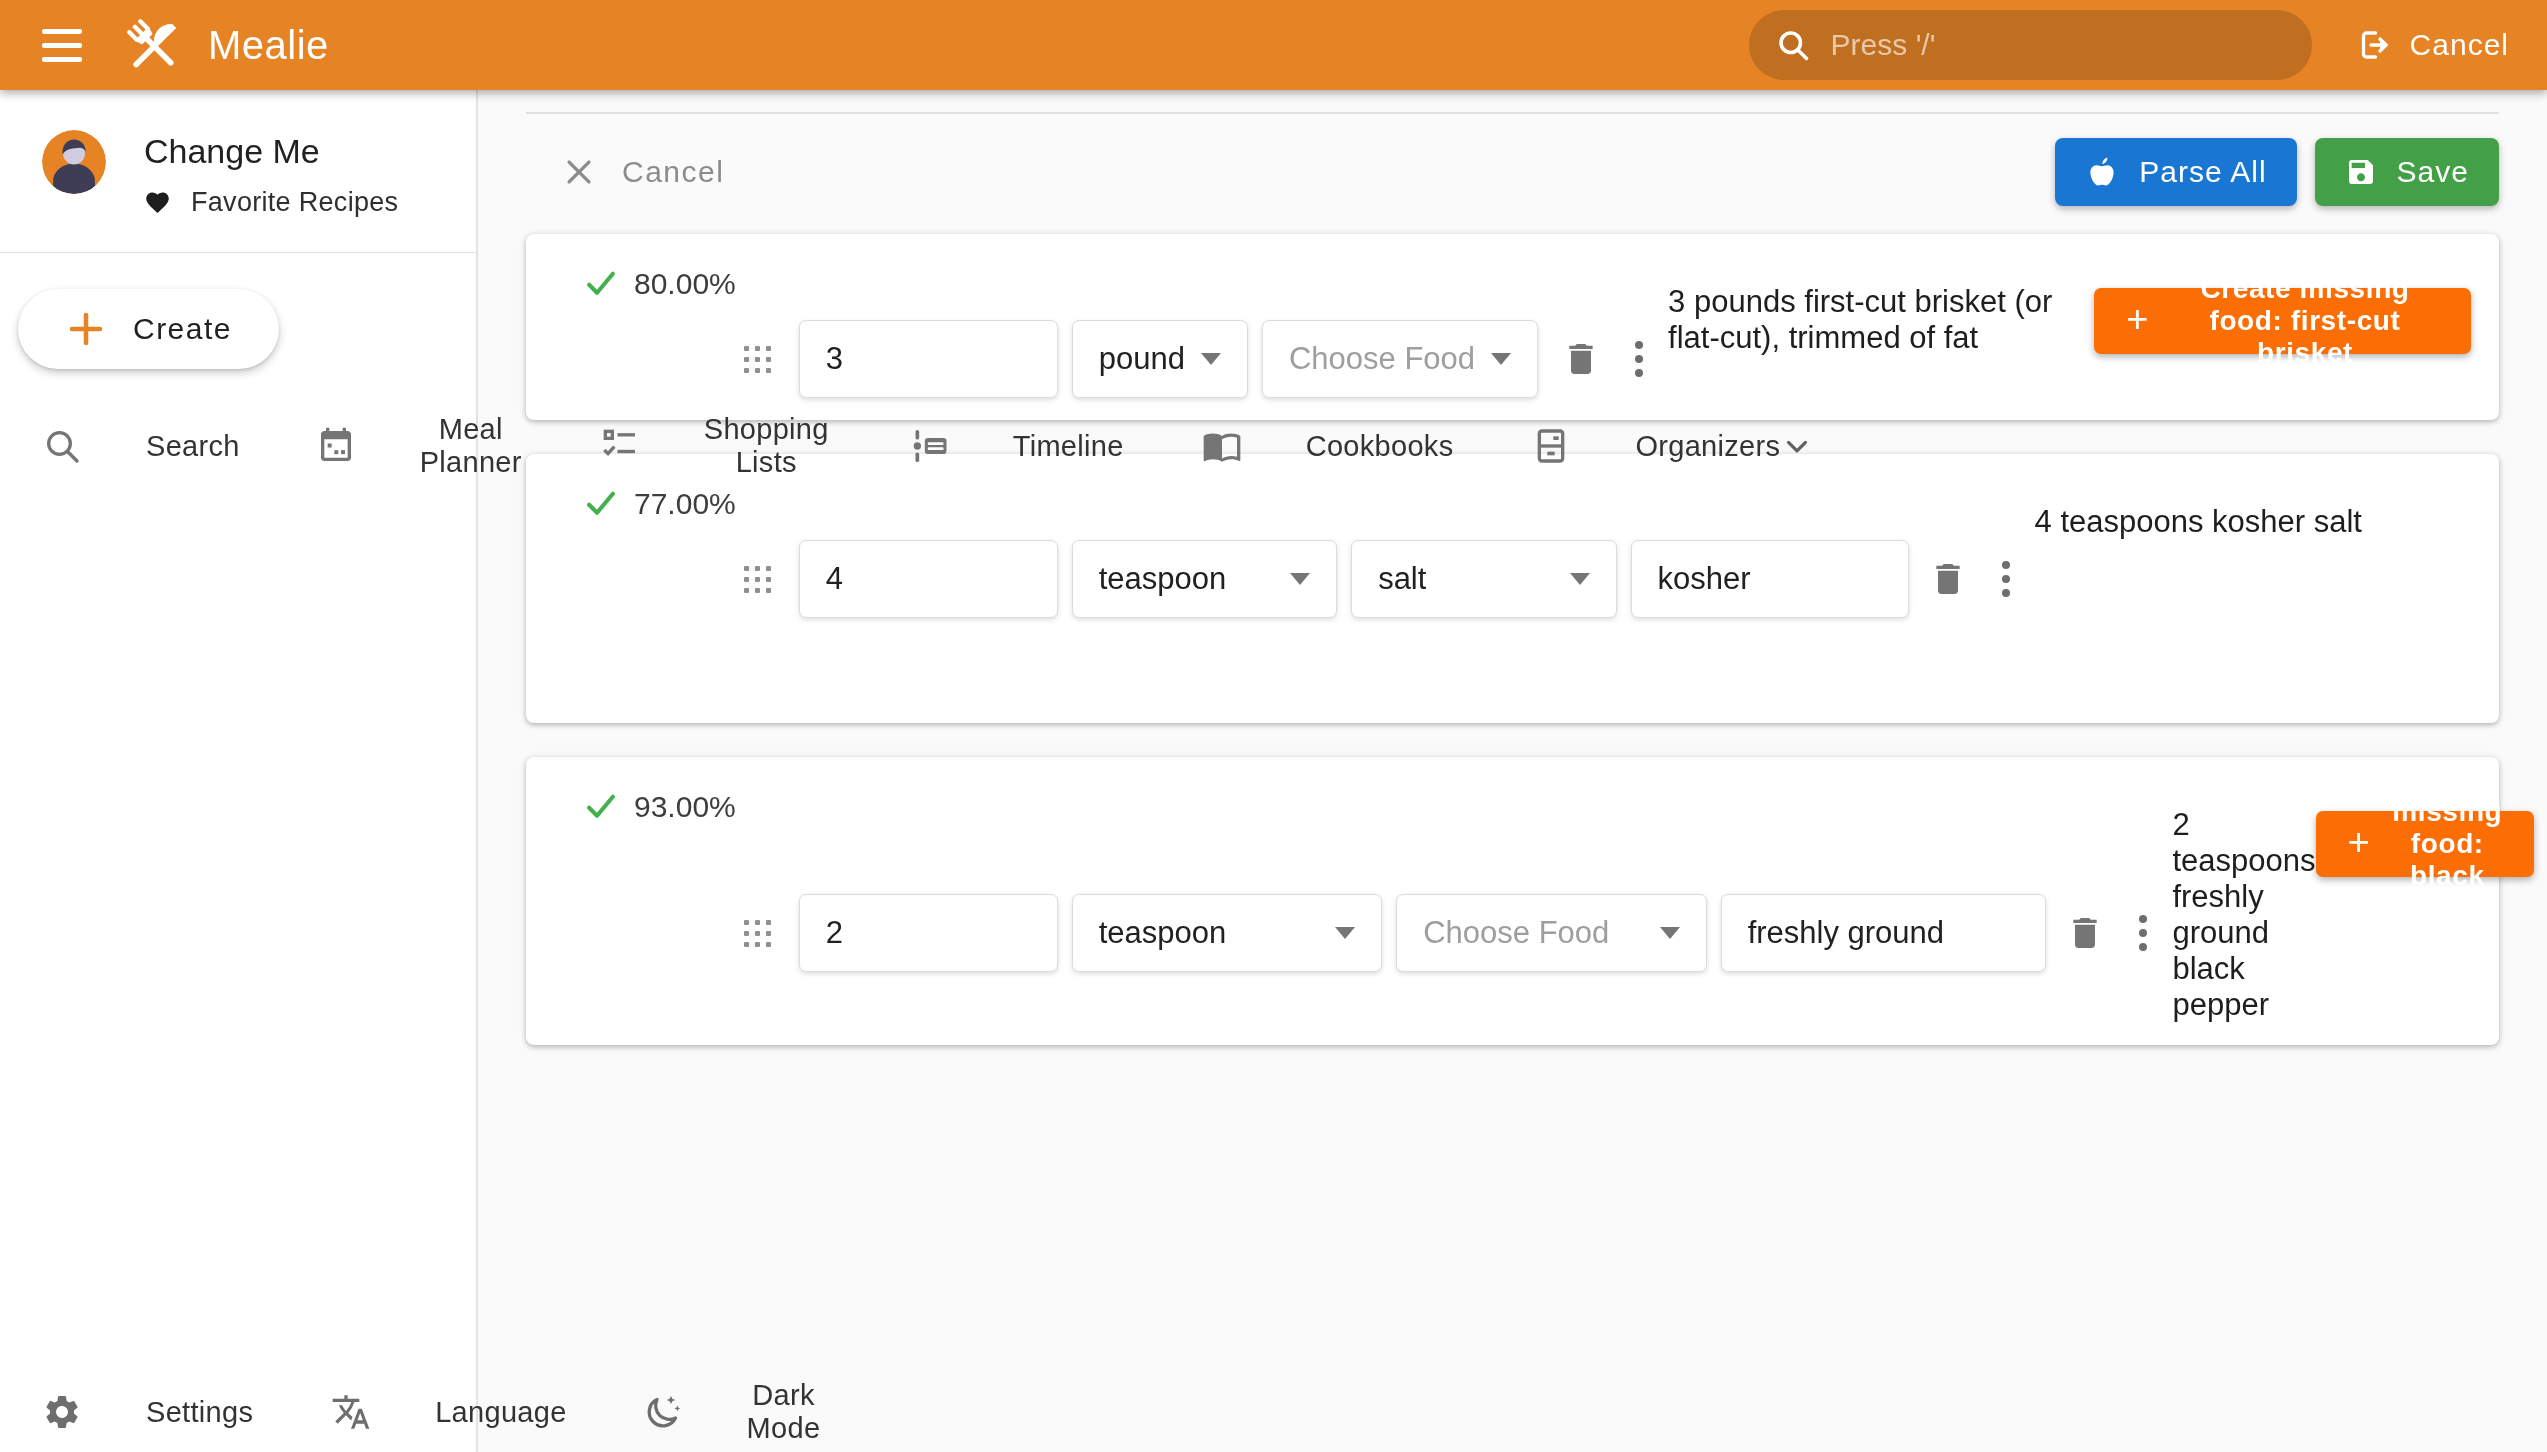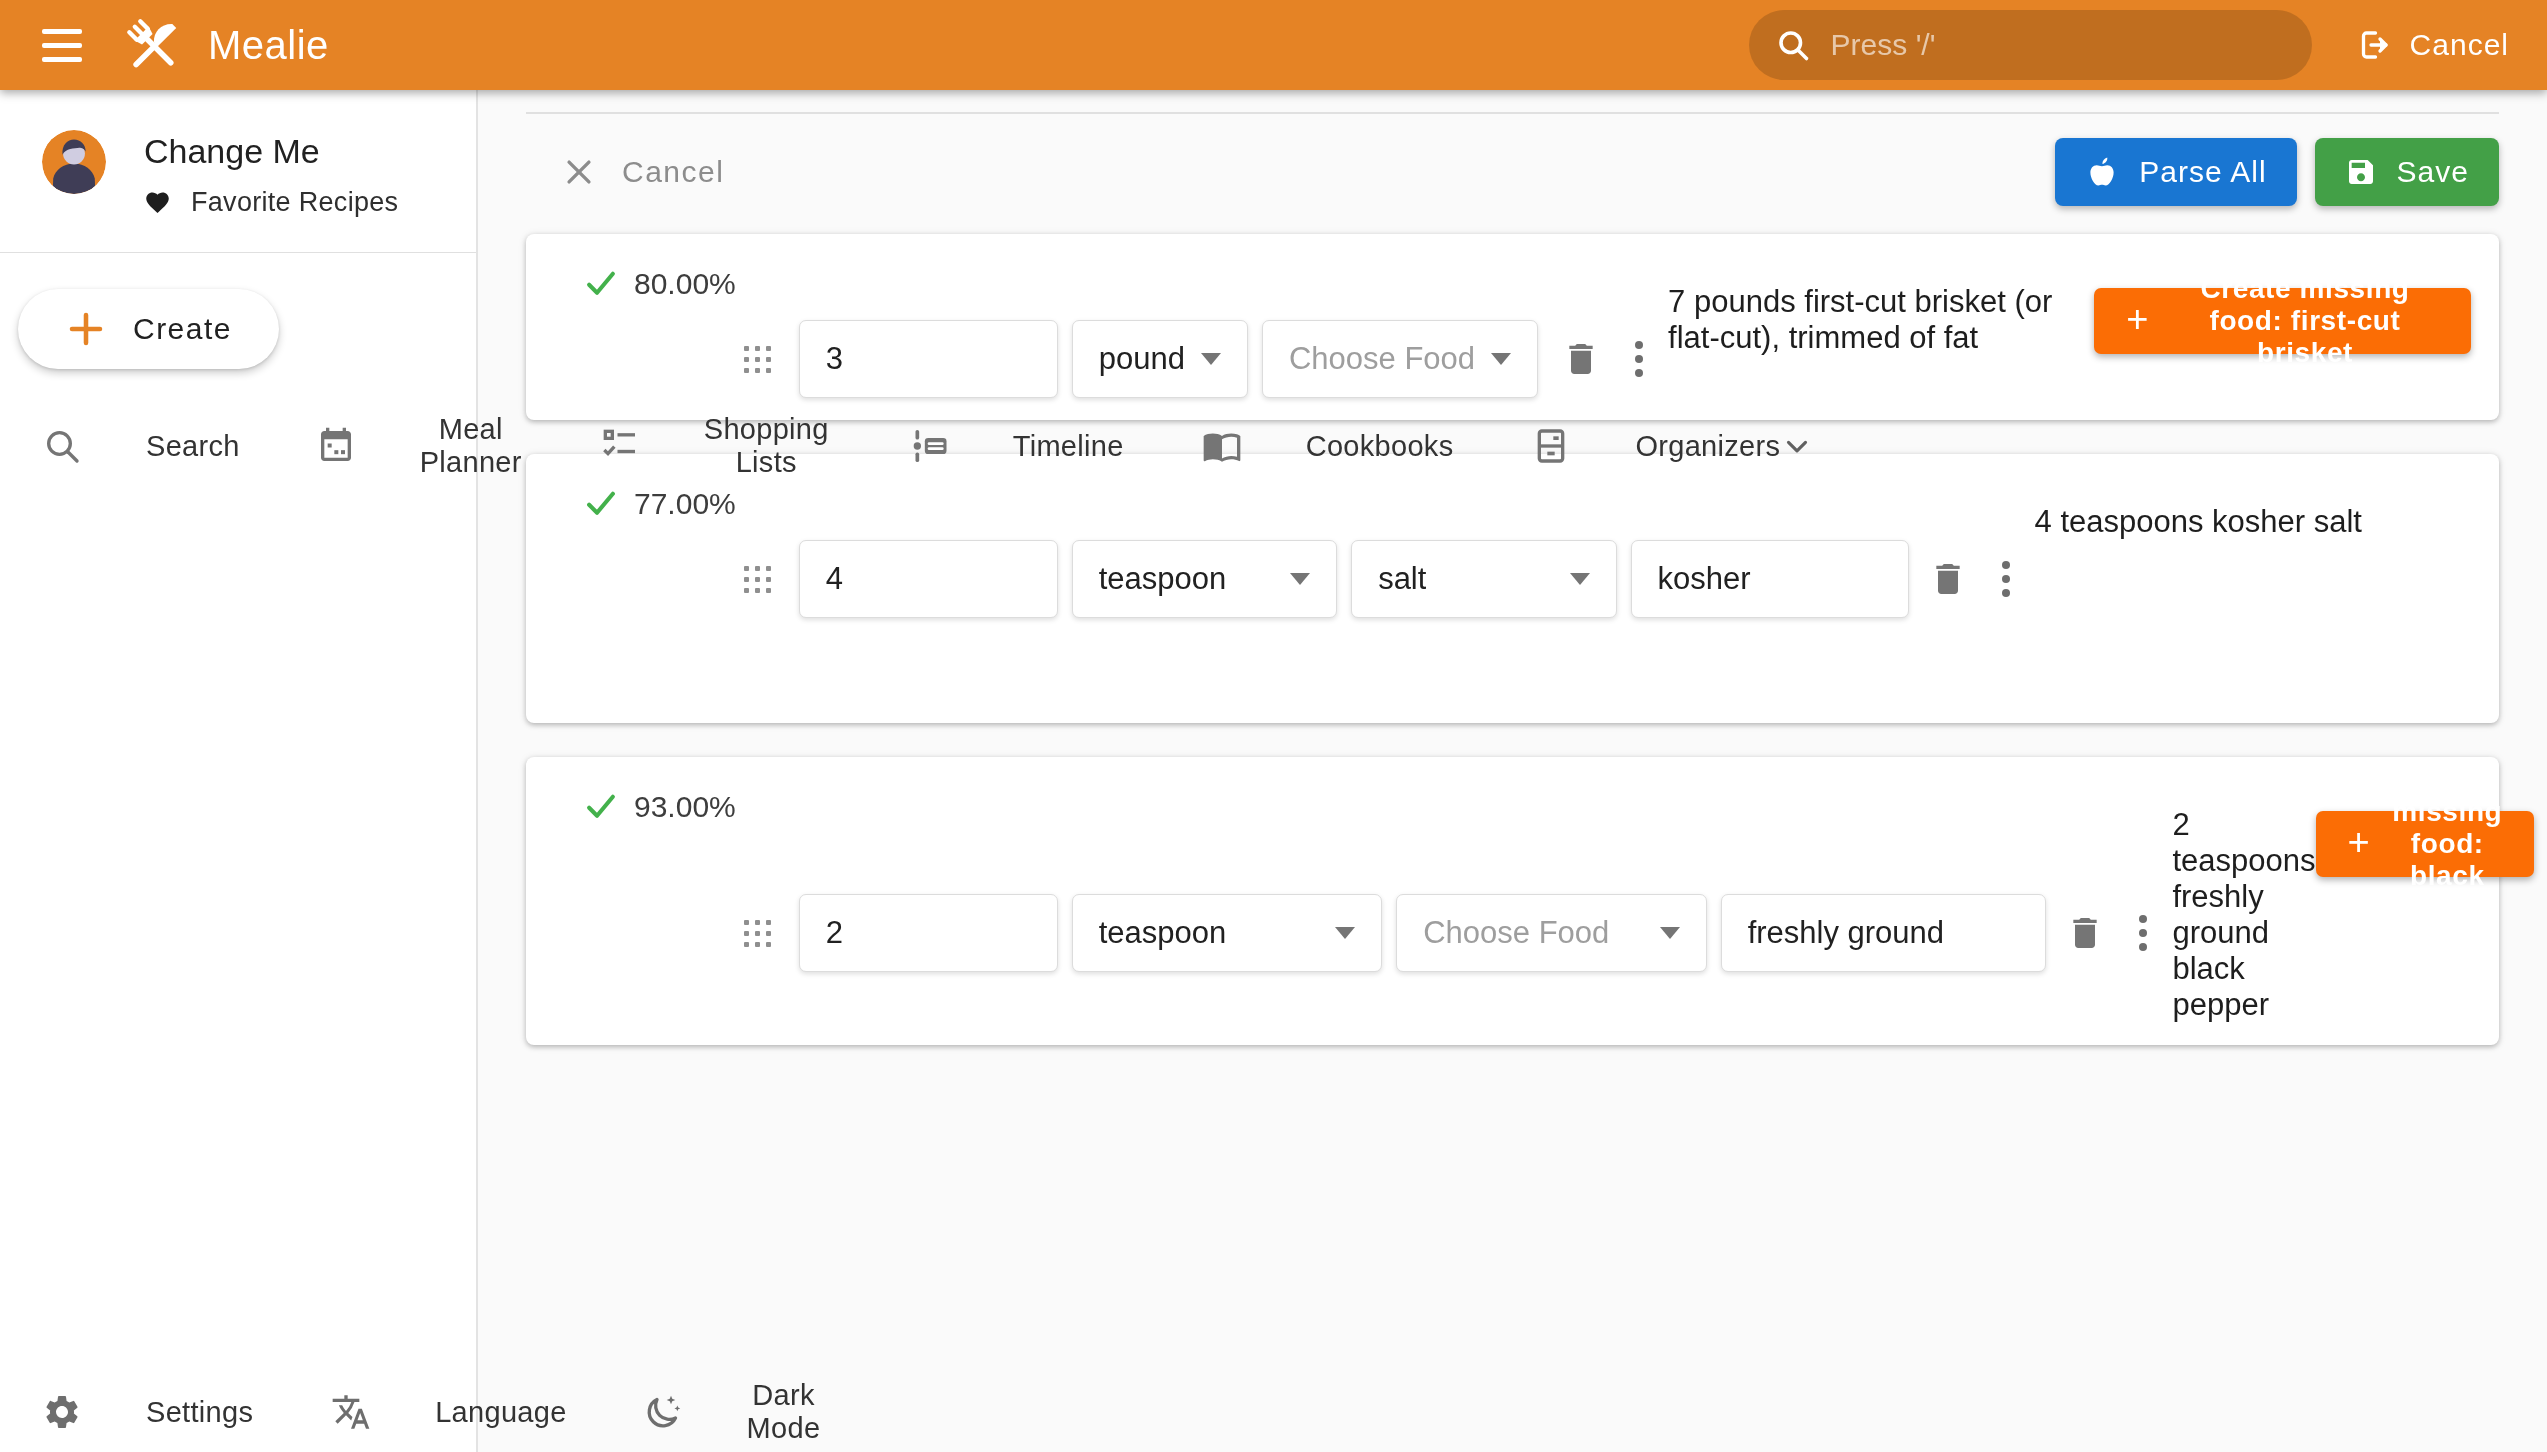--- a/index.html
+++ b/index.html
@@ -366,21 +366,21 @@
               </svg>
             </button>
             <button class="icon-btn">
               <span class="kebab">
                   <i></i>
                   <i></i>
                   <i></i>
                 </span>
             </button>
           </div>
-          <p class="orig-text">7 pounds first-cut brisket (or flat-cut), trimmed of fat</p>
+          <p class="orig-text">3 pounds first-cut brisket (or flat-cut), trimmed of fat</p>
           <div class="create-row">
             <button class="create-food-btn">
               <span class="plus">+</span>
               <span>Create missing food: first-cut brisket</span>
             </button>
           </div>
         </article>
 
         <article class="card card-no-create">
           <div class="conf-row">

